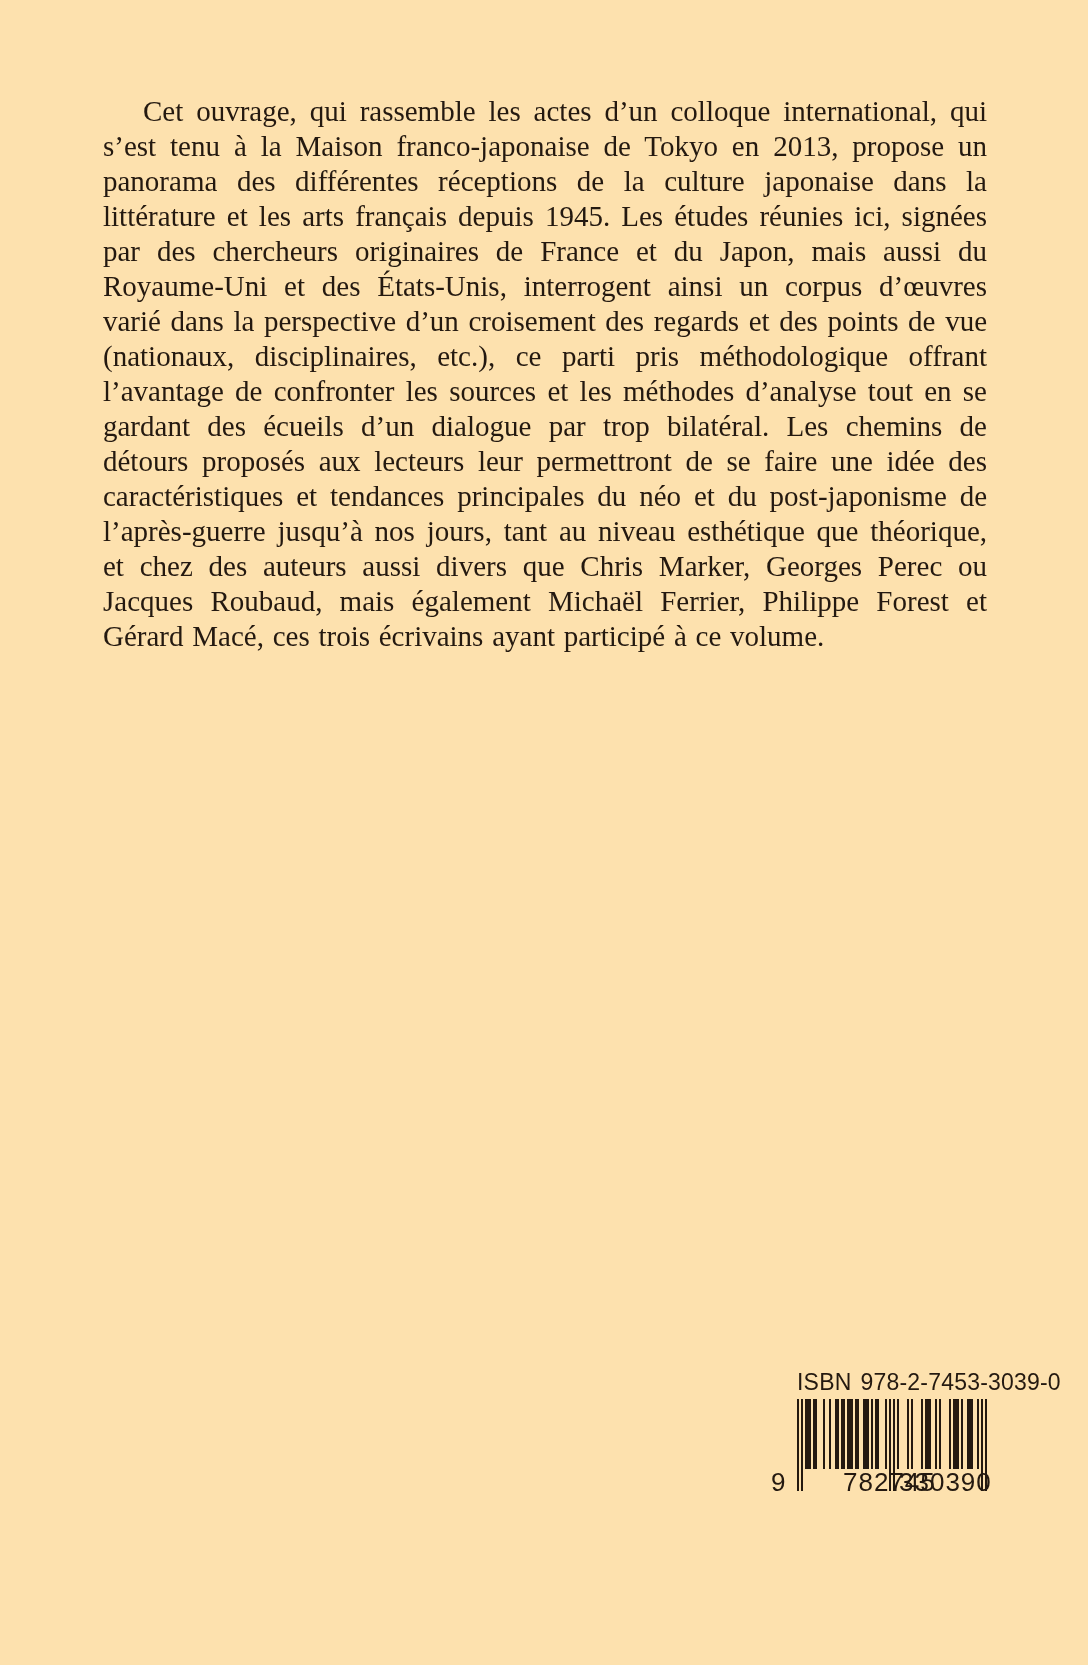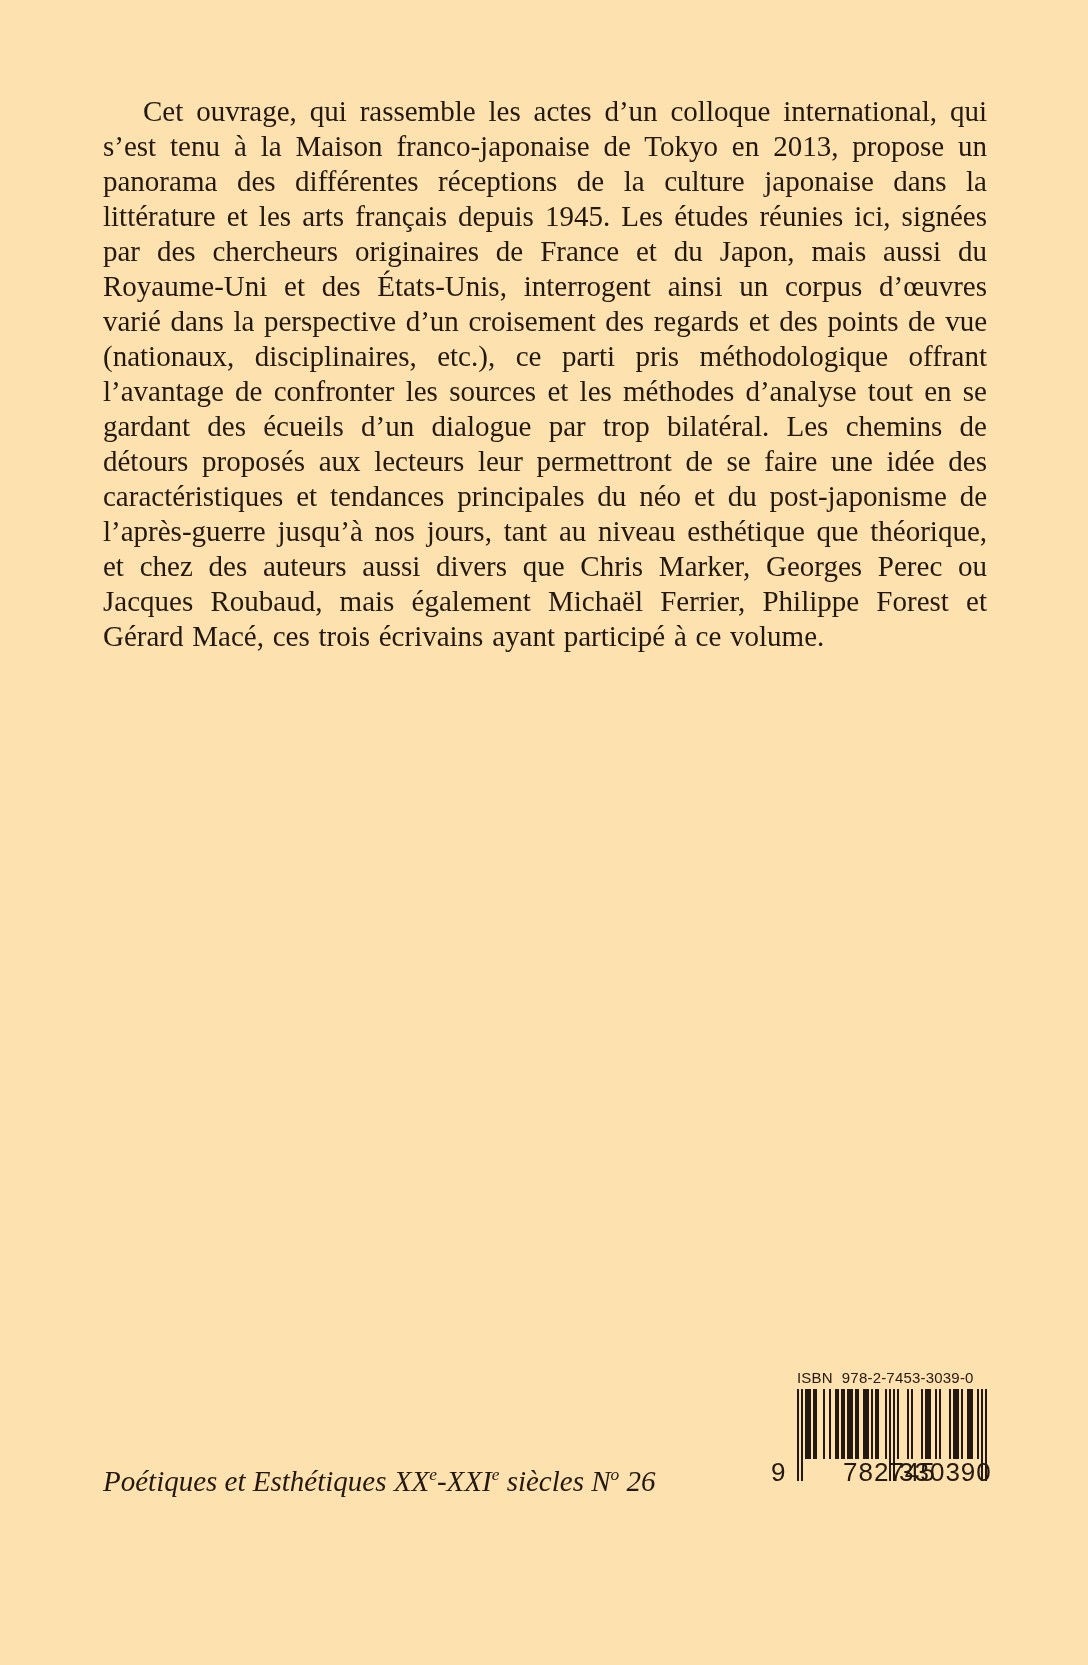--- a/index.html
+++ b/index.html
@@ -45,23 +45,24 @@
 
   
   .barcode-block {
     position: absolute;
     left: 769px;
     top: 1369px;
   }
   .isbn-line {
     margin-left: 28px;
     width: 190px;
+    text-align: center;
     white-space: nowrap;
     font-family: "Liberation Sans", sans-serif;
-    font-size: 15px;
+    font-size: 23px;
     letter-spacing: 0.2px;
   }
   .isbn-line .isbn-num { margin-left: 9px; }
   .bars-wrap {
     position: relative;
     margin-left: 28px;
     margin-top: 3px;
     width: 190px;
     height: 92px;
   }
@@ -154,15 +155,14 @@
           <rect x="180" y="0" width="2" height="70" fill="#241910"></rect>
           <rect x="184" y="0" width="2" height="92" fill="#241910"></rect>
           <rect x="188" y="0" width="2" height="92" fill="#241910"></rect>
         </svg>
       <span class="bd bd-first">9</span>
       <span class="bd bd-left">782745</span>
       <span class="bd bd-right">330390</span>
     </div>
   </div>
 
-  <div class="series-title"><span>Poétiques et Esthétiques XX</span><sup>e</sup><span>-XXI</span><sup>e</sup><span> siècles N</span><sup>o</sup><span> 26</span></div>
 
 </div>
 
 </body></html>

